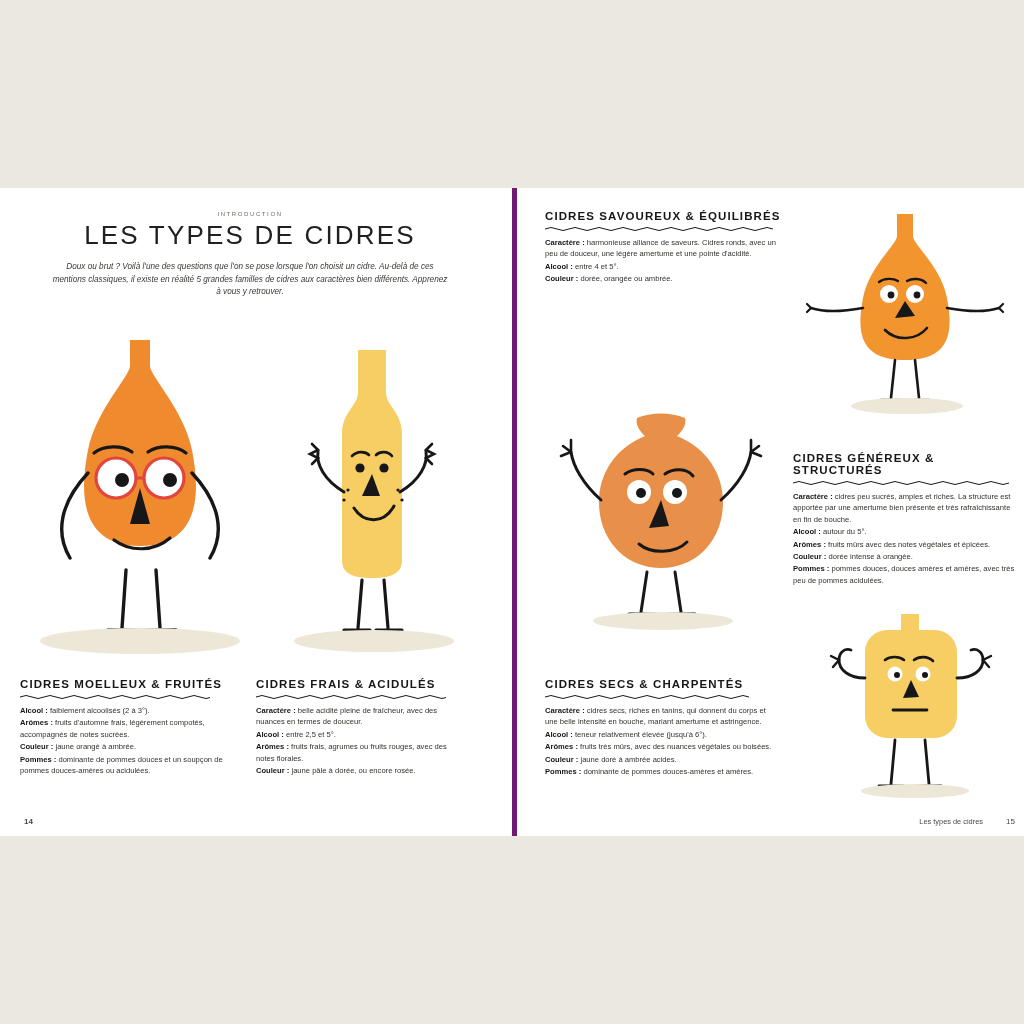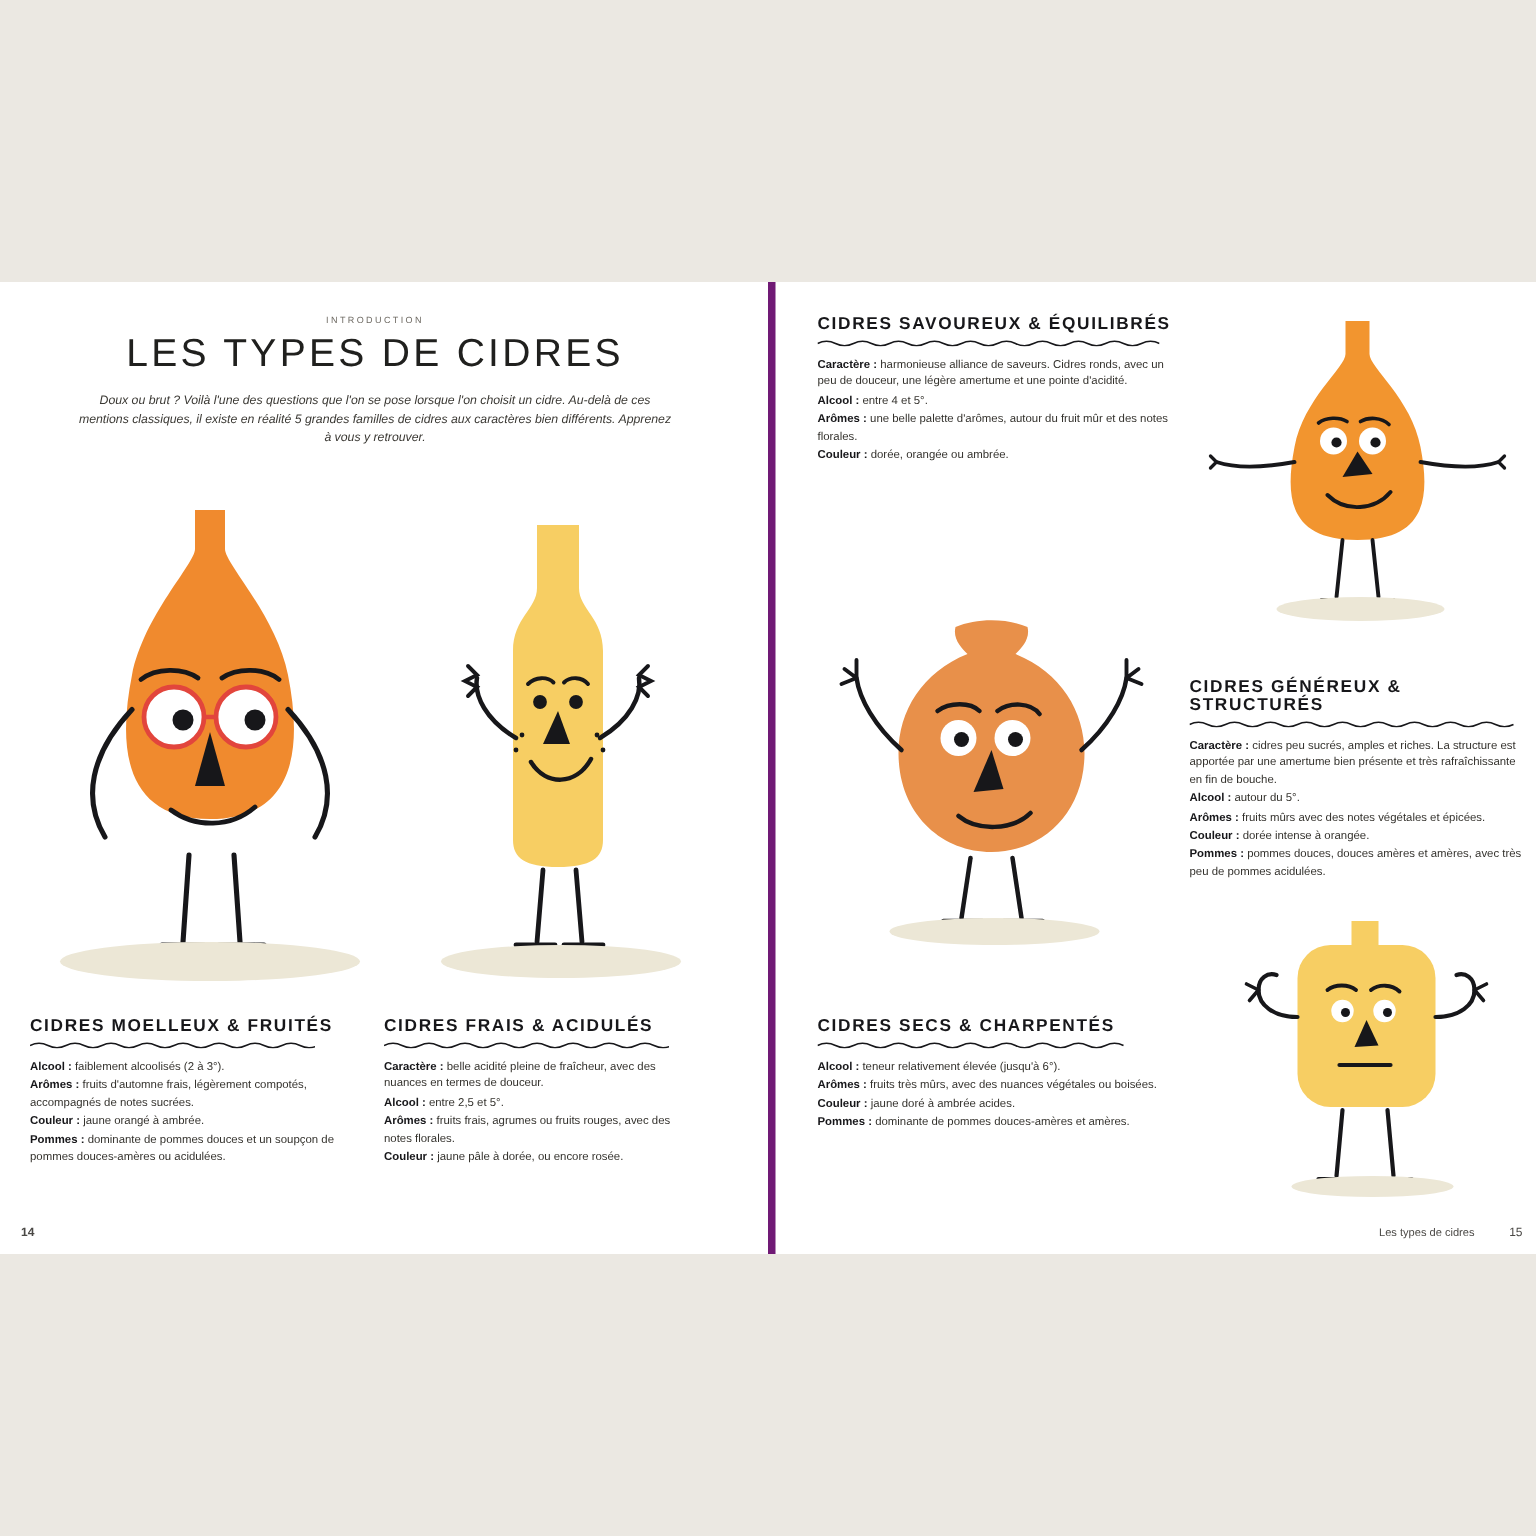--- a/index.html
+++ b/index.html
@@ -152,34 +152,33 @@
         <path d="M0 3 Q6 0 12 3 T24 3 T36 3 T48 3 T60 3 T72 3 T84 3 T96 3 T108 3 T120 3 T132 3 T144 3 T156 3 T168 3 T180 3 T192 3" stroke="#17171a" stroke-width="1" fill="none"></path>
       </svg>
       <div class="body">
         <p><b>Caractère :</b> <span>belle acidité pleine de fraîcheur, avec des nuances en termes de douceur.</span></p>
         <p><b>Alcool :</b> <span>entre 2,5 et 5°.</span></p>
         <p><b>Arômes :</b> <span>fruits frais, agrumes ou fruits rouges, avec des notes florales.</span></p>
         <p><b>Couleur :</b> <span>jaune pâle à dorée, ou encore rosée.</span></p>
       </div>
     </div>
 
-    <div class="footer-num" style="left:14px;font-weight:bold;">14</div>
+    <div class="footer-num" style="left:24px;font-weight:bold;">14</div>
   </div>
 
   <div class="page right">
 
     <div class="block" style="left:28px;top:22px;width:240px;">
       <div class="sec-title">CIDRES SAVOUREUX &amp; ÉQUILIBRÉS</div>
       <svg class="squiggle" width="228" height="5" viewBox="0 0 228 5">
         <path d="M0 3 Q6 0 12 3 T24 3 T36 3 T48 3 T60 3 T72 3 T84 3 T96 3 T108 3 T120 3 T132 3 T144 3 T156 3 T168 3 T180 3 T192 3 T204 3 T216 3 T228 3" stroke="#17171a" stroke-width="1" fill="none"></path>
       </svg>
       <div class="body">
         <p><b>Caractère :</b> <span>harmonieuse alliance de saveurs. Cidres ronds, avec un peu de douceur, une légère amertume et une pointe d'acidité.</span></p>
         <p><b>Alcool :</b> <span>entre 4 et 5°.</span></p>
-        <p><b>Arômes :</b> <span>une belle palette d'arômes, autour du fruit mûr et des notes florales.</span></p>
         <p><b>Couleur :</b> <span>dorée, orangée ou ambrée.</span></p>
       </div>
     </div>
 
     <div class="char" style="left:288px;top:14px;width:200px;height:230px;">
       <div class="shadow" style="left:46px;top:196px;width:112px;height:16px;"></div>
       <svg width="200" height="230" viewBox="0 0 200 230">
         <path d="M92 12 h16 v22 c0 9 28 30 34 62 c7 36 2 62 -42 62 c-44 0 -49 -26 -42 -62 c6 -32 34 -53 34 -62 z" fill="#F2952F"></path>
 
         <path d="M58 106 C36 110 18 110 6 106" stroke="#17171a" stroke-width="2.6" fill="none" stroke-linecap="round"></path>
@@ -246,20 +245,21 @@
         <p><b>Pommes :</b> <span>pommes douces, douces amères et amères, avec très peu de pommes acidulées.</span></p>
       </div>
     </div>
 
     <div class="block" style="left:28px;top:490px;width:230px;">
       <div class="sec-title">CIDRES SECS &amp; CHARPENTÉS</div>
       <svg class="squiggle" width="206" height="5" viewBox="0 0 206 5">
         <path d="M0 3 Q6 0 12 3 T24 3 T36 3 T48 3 T60 3 T72 3 T84 3 T96 3 T108 3 T120 3 T132 3 T144 3 T156 3 T168 3 T180 3 T192 3 T204 3" stroke="#17171a" stroke-width="1" fill="none"></path>
       </svg>
       <div class="body">
+        <p><b>Caractère :</b> <span>cidres secs, riches en tanins, qui donnent du corps et une belle intensité en bouche, mariant amertume et astringence.</span></p>
         <p><b>Alcool :</b> <span>teneur relativement élevée (jusqu'à 6°).</span></p>
         <p><b>Arômes :</b> <span>fruits très mûrs, avec des nuances végétales ou boisées.</span></p>
         <p><b>Couleur :</b> <span>jaune doré à ambrée acides.</span></p>
         <p><b>Pommes :</b> <span>dominante de pommes douces-amères et amères.</span></p>
       </div>
     </div>
 
     <div class="char" style="left:292px;top:420px;width:200px;height:210px;">
       <div class="shadow" style="left:52px;top:176px;width:108px;height:14px;"></div>
       <svg width="200" height="210" viewBox="0 0 200 210">

